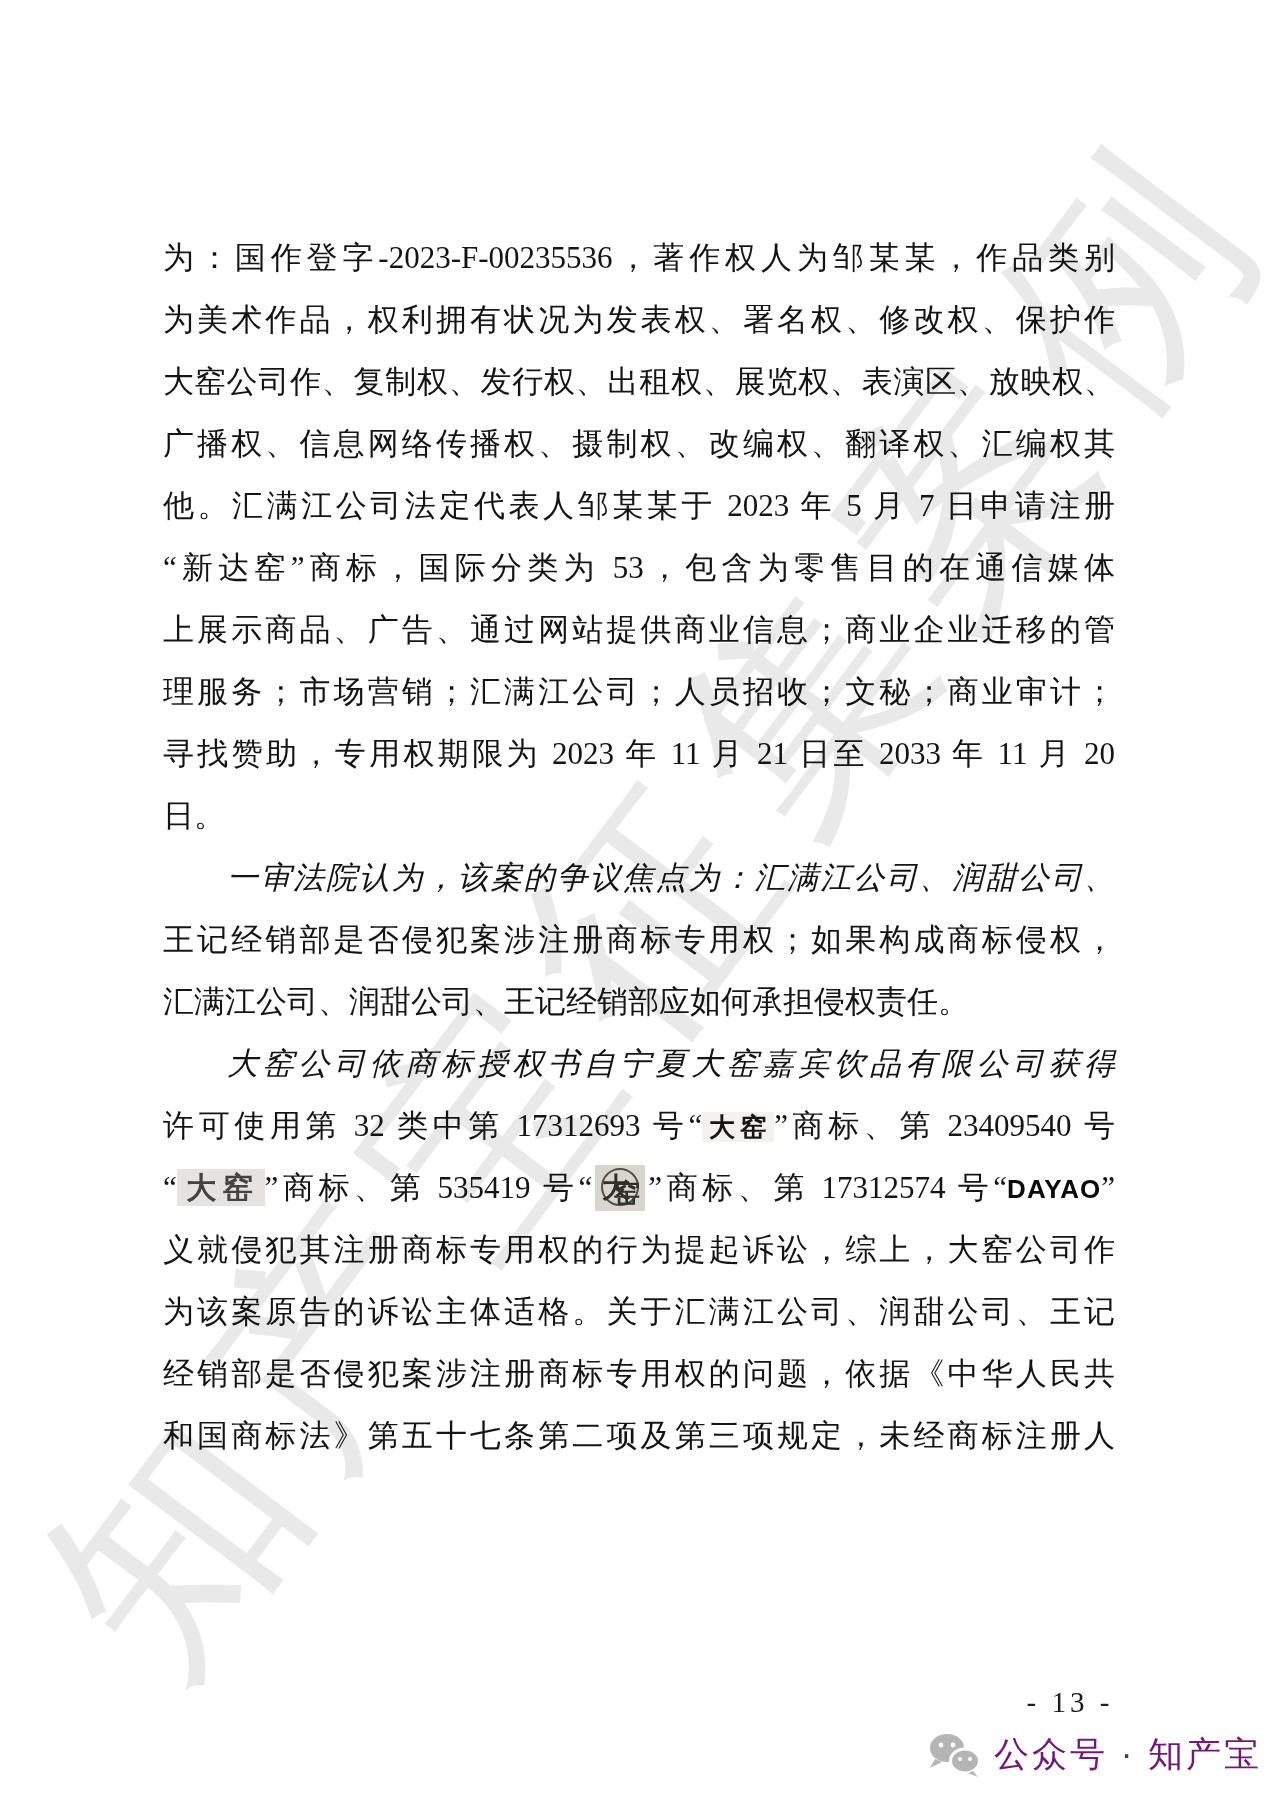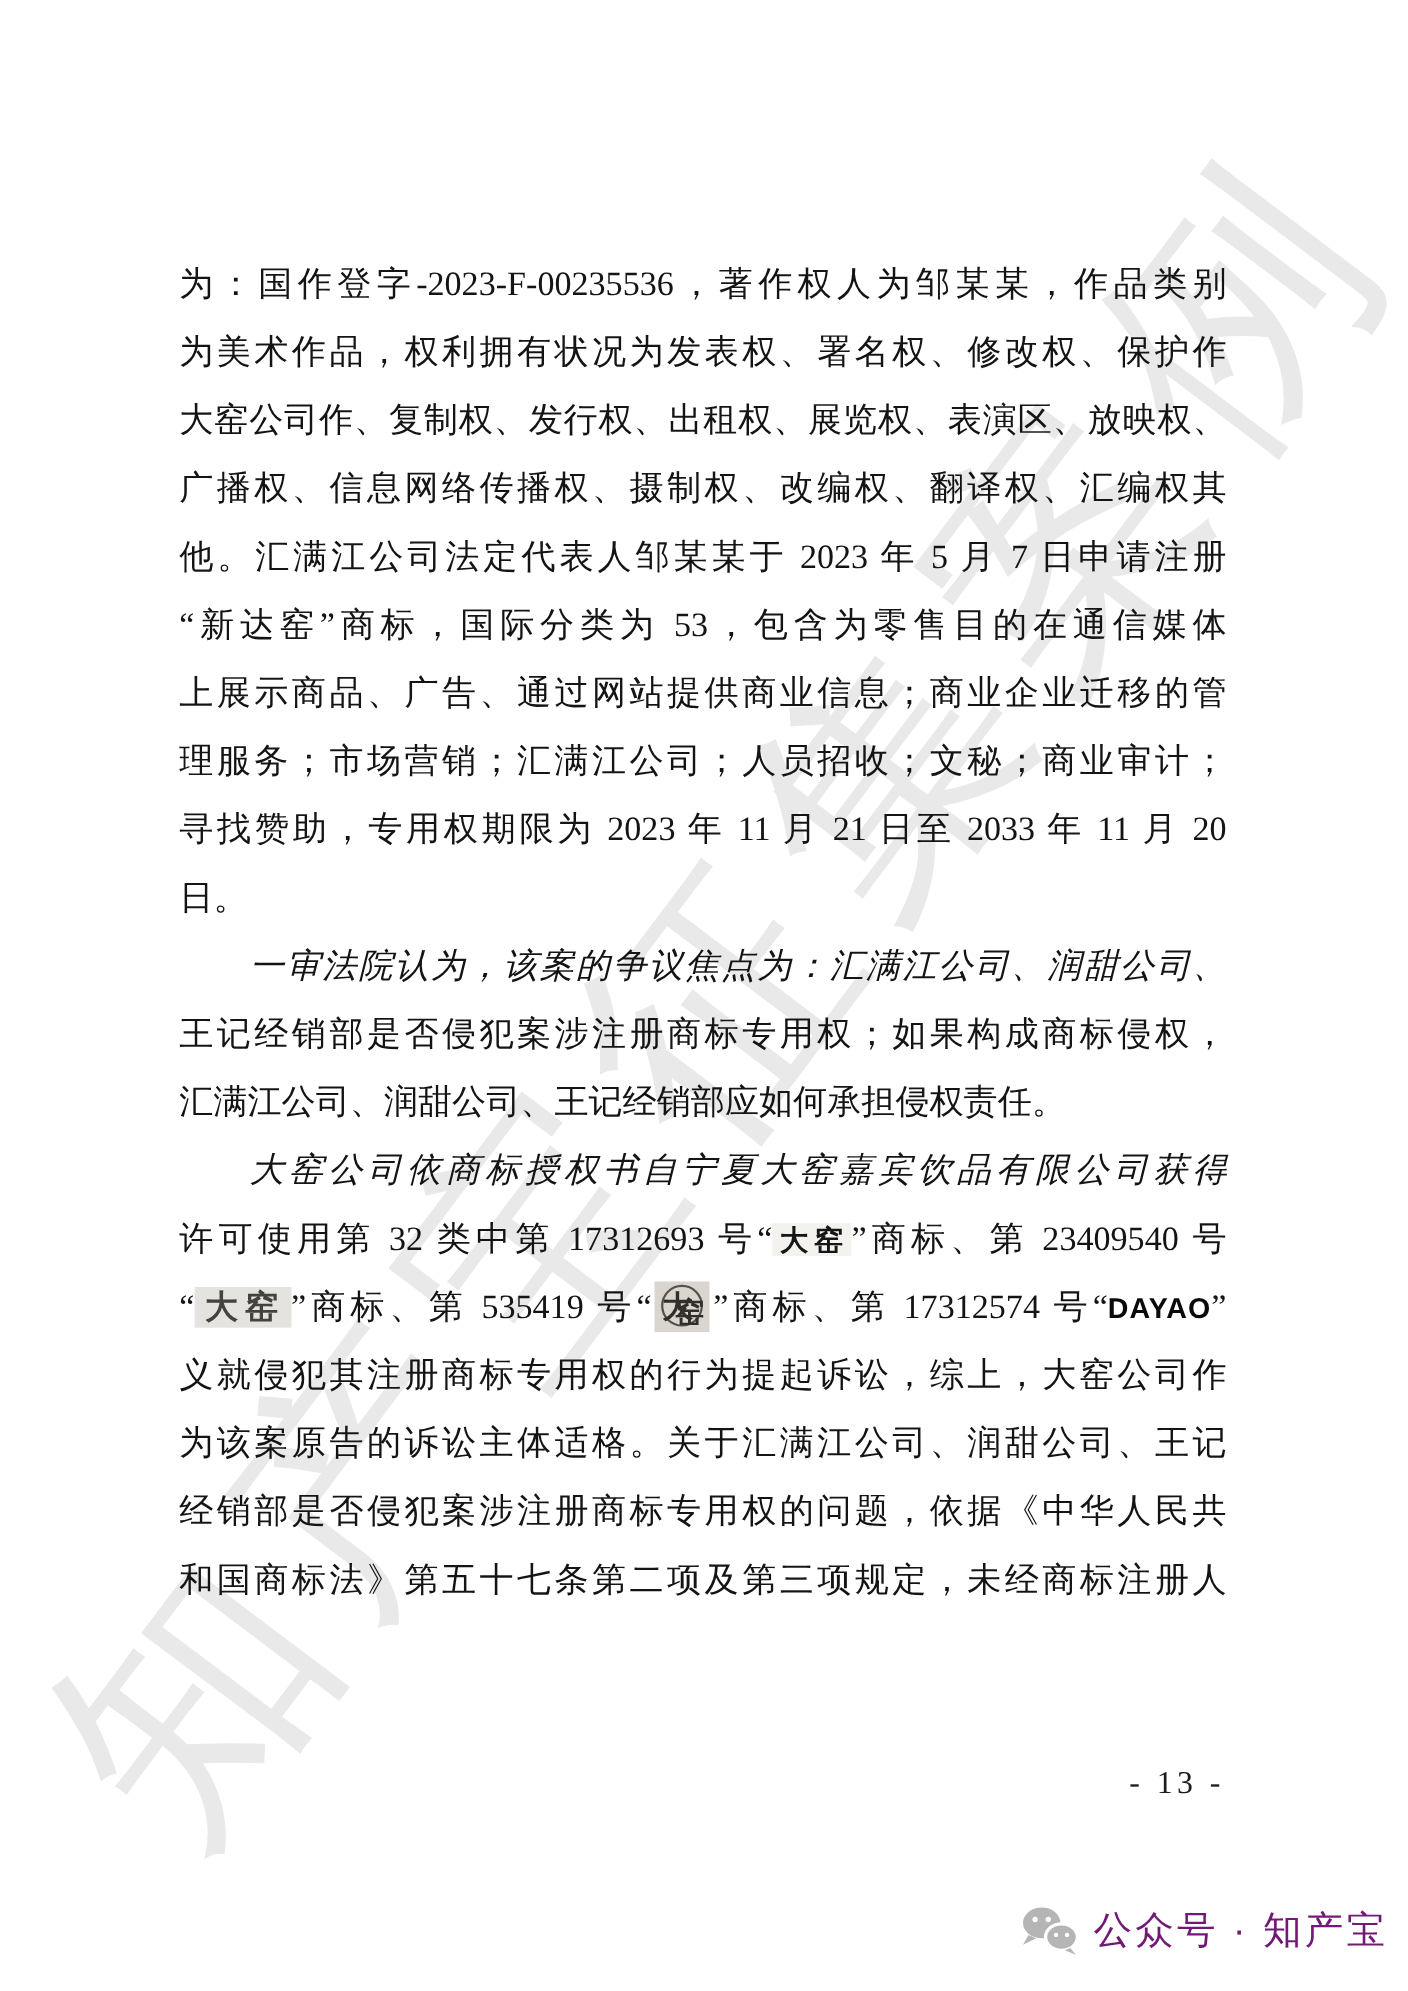--- a/index.html
+++ b/index.html
@@ -40,21 +40,21 @@
     display:inline-block;transform:scaleX(.9);
     font-family:"Liberation Sans","DejaVu Sans",sans-serif;font-weight:400;
     font-size:29px;color:#3c3c3c;background:#f0efec;padding:0 2px;
   }
   .tm-seal{
     display:inline-block;width:50px;height:46px;background:#d9d6d0;
     vertical-align:middle;margin:0 3px 6px 3px;
   }
   .tm-seal svg text{font-family:"Liberation Serif","DejaVu Serif",serif;font-weight:bold;}
   .pageno{
-    position:absolute;left:1000px;top:1605px;width:140px;text-align:center;
+    position:absolute;left:1000px;top:1686px;width:140px;text-align:center;
     font-size:29px;color:#1c1c1c;letter-spacing:4px;z-index:1;
   }
   .footer{
     position:absolute;left:926px;top:1731px;z-index:1;
     display:flex;align-items:center;gap:12px;
   }
   .wx-label{
     font-family:"Liberation Sans","DejaVu Sans",sans-serif;
     font-size:35px;color:#701a75;letter-spacing:3px;
   }

